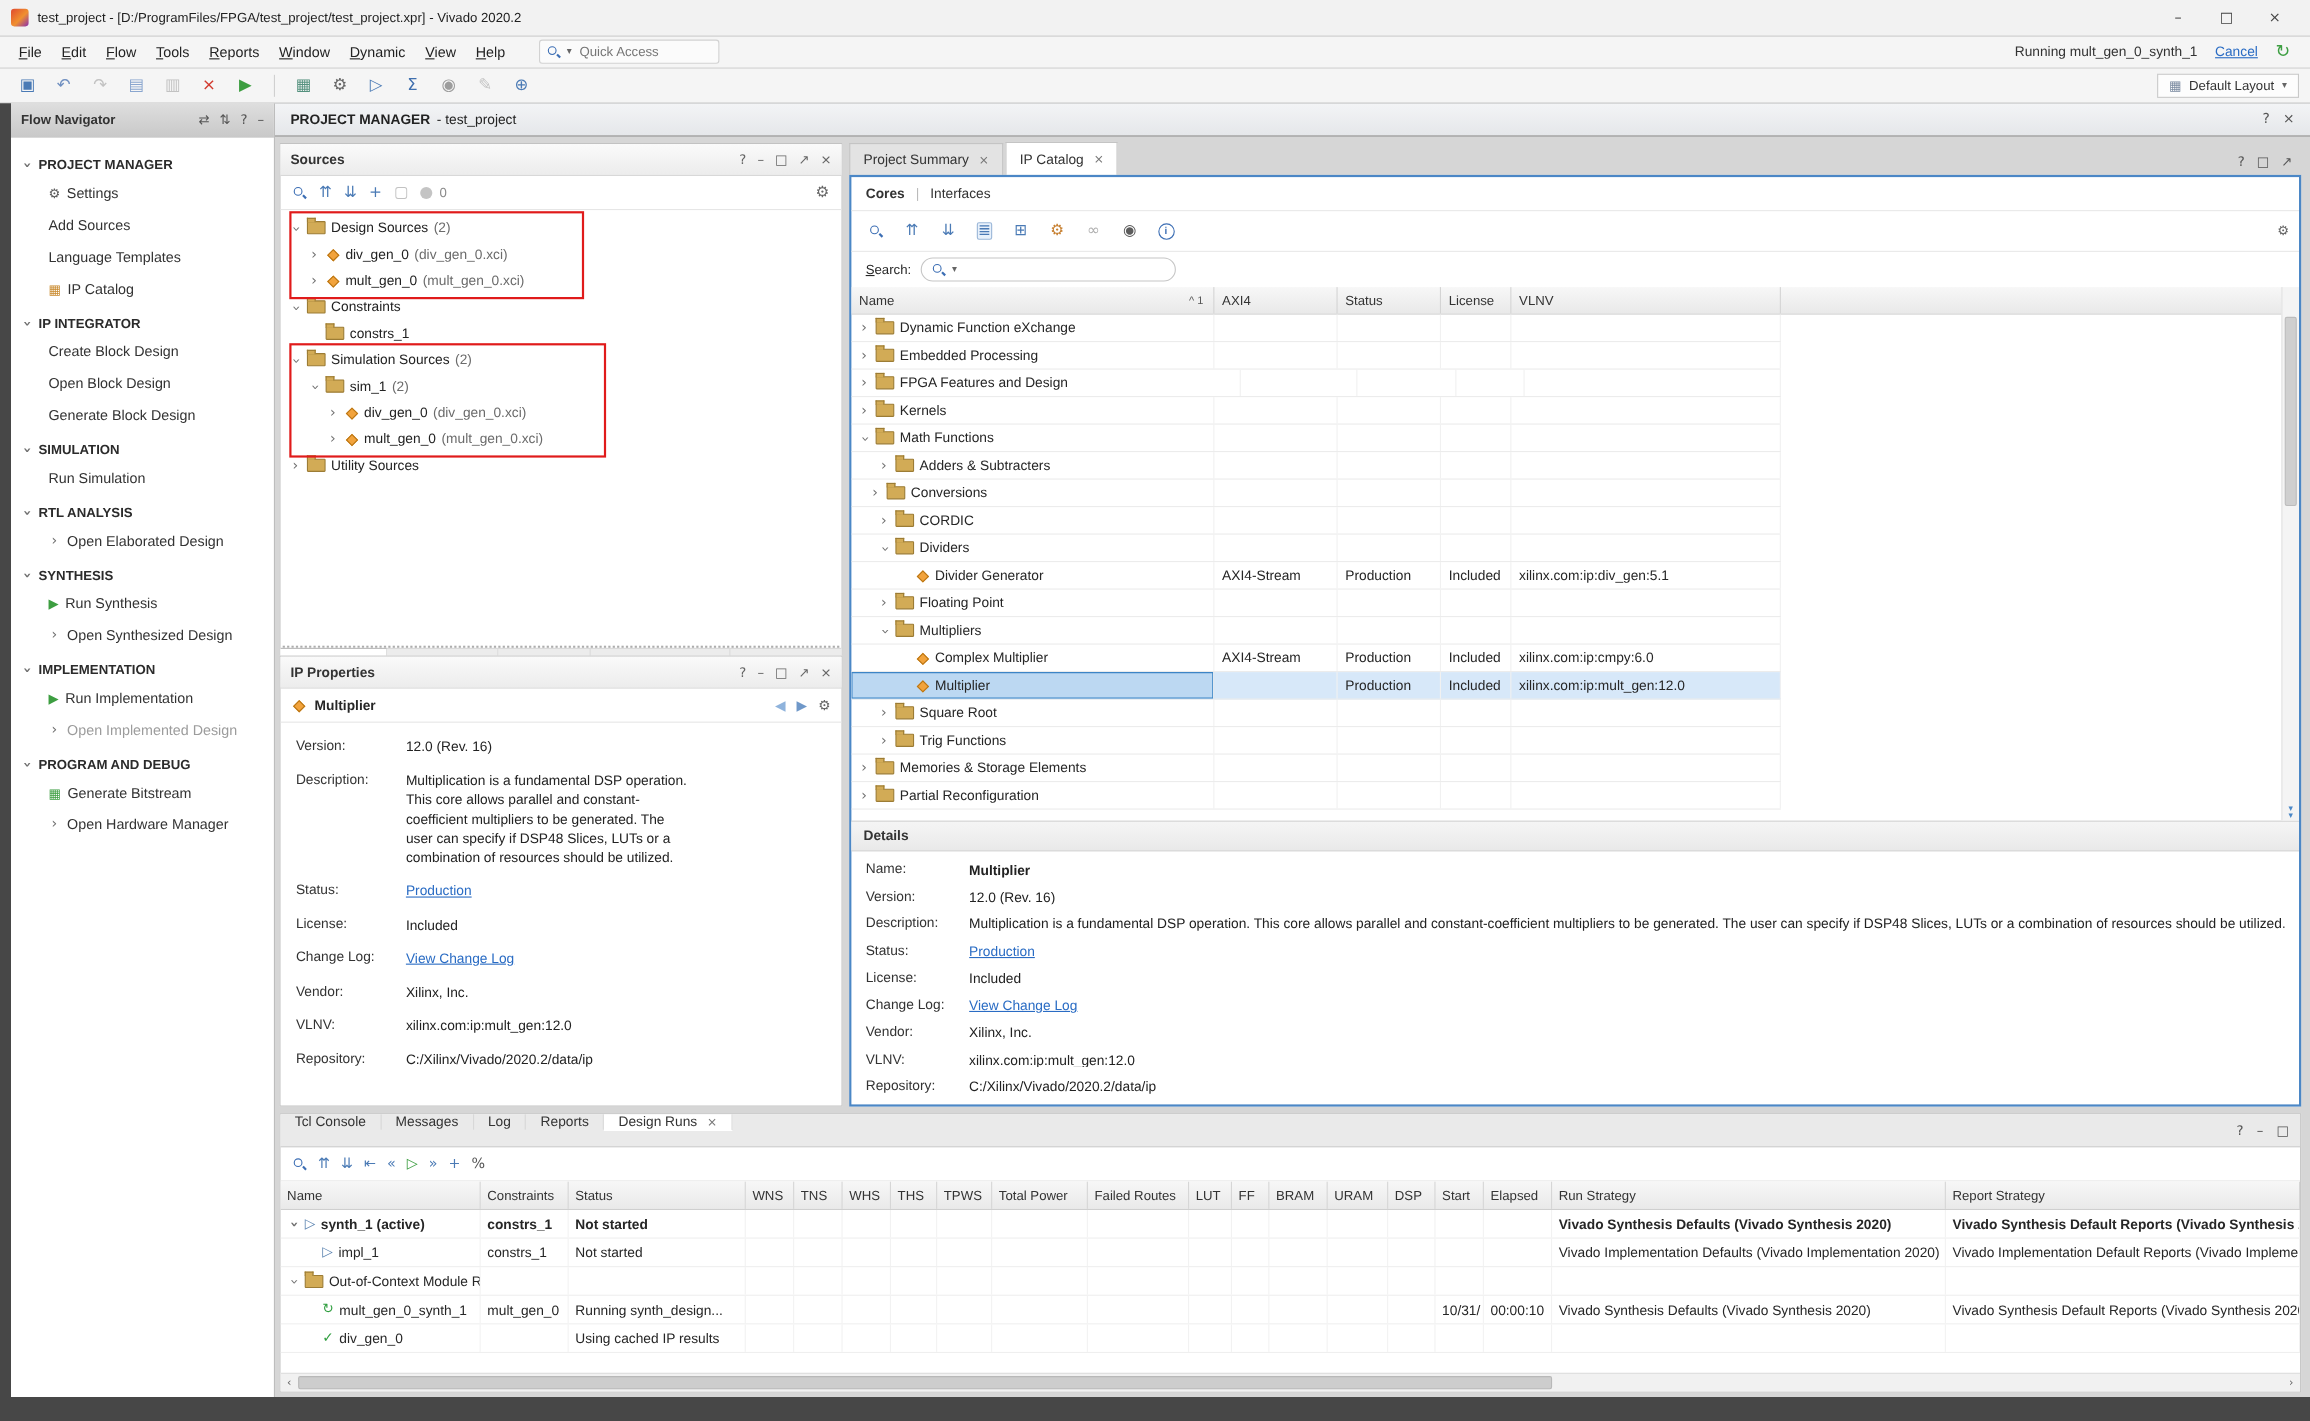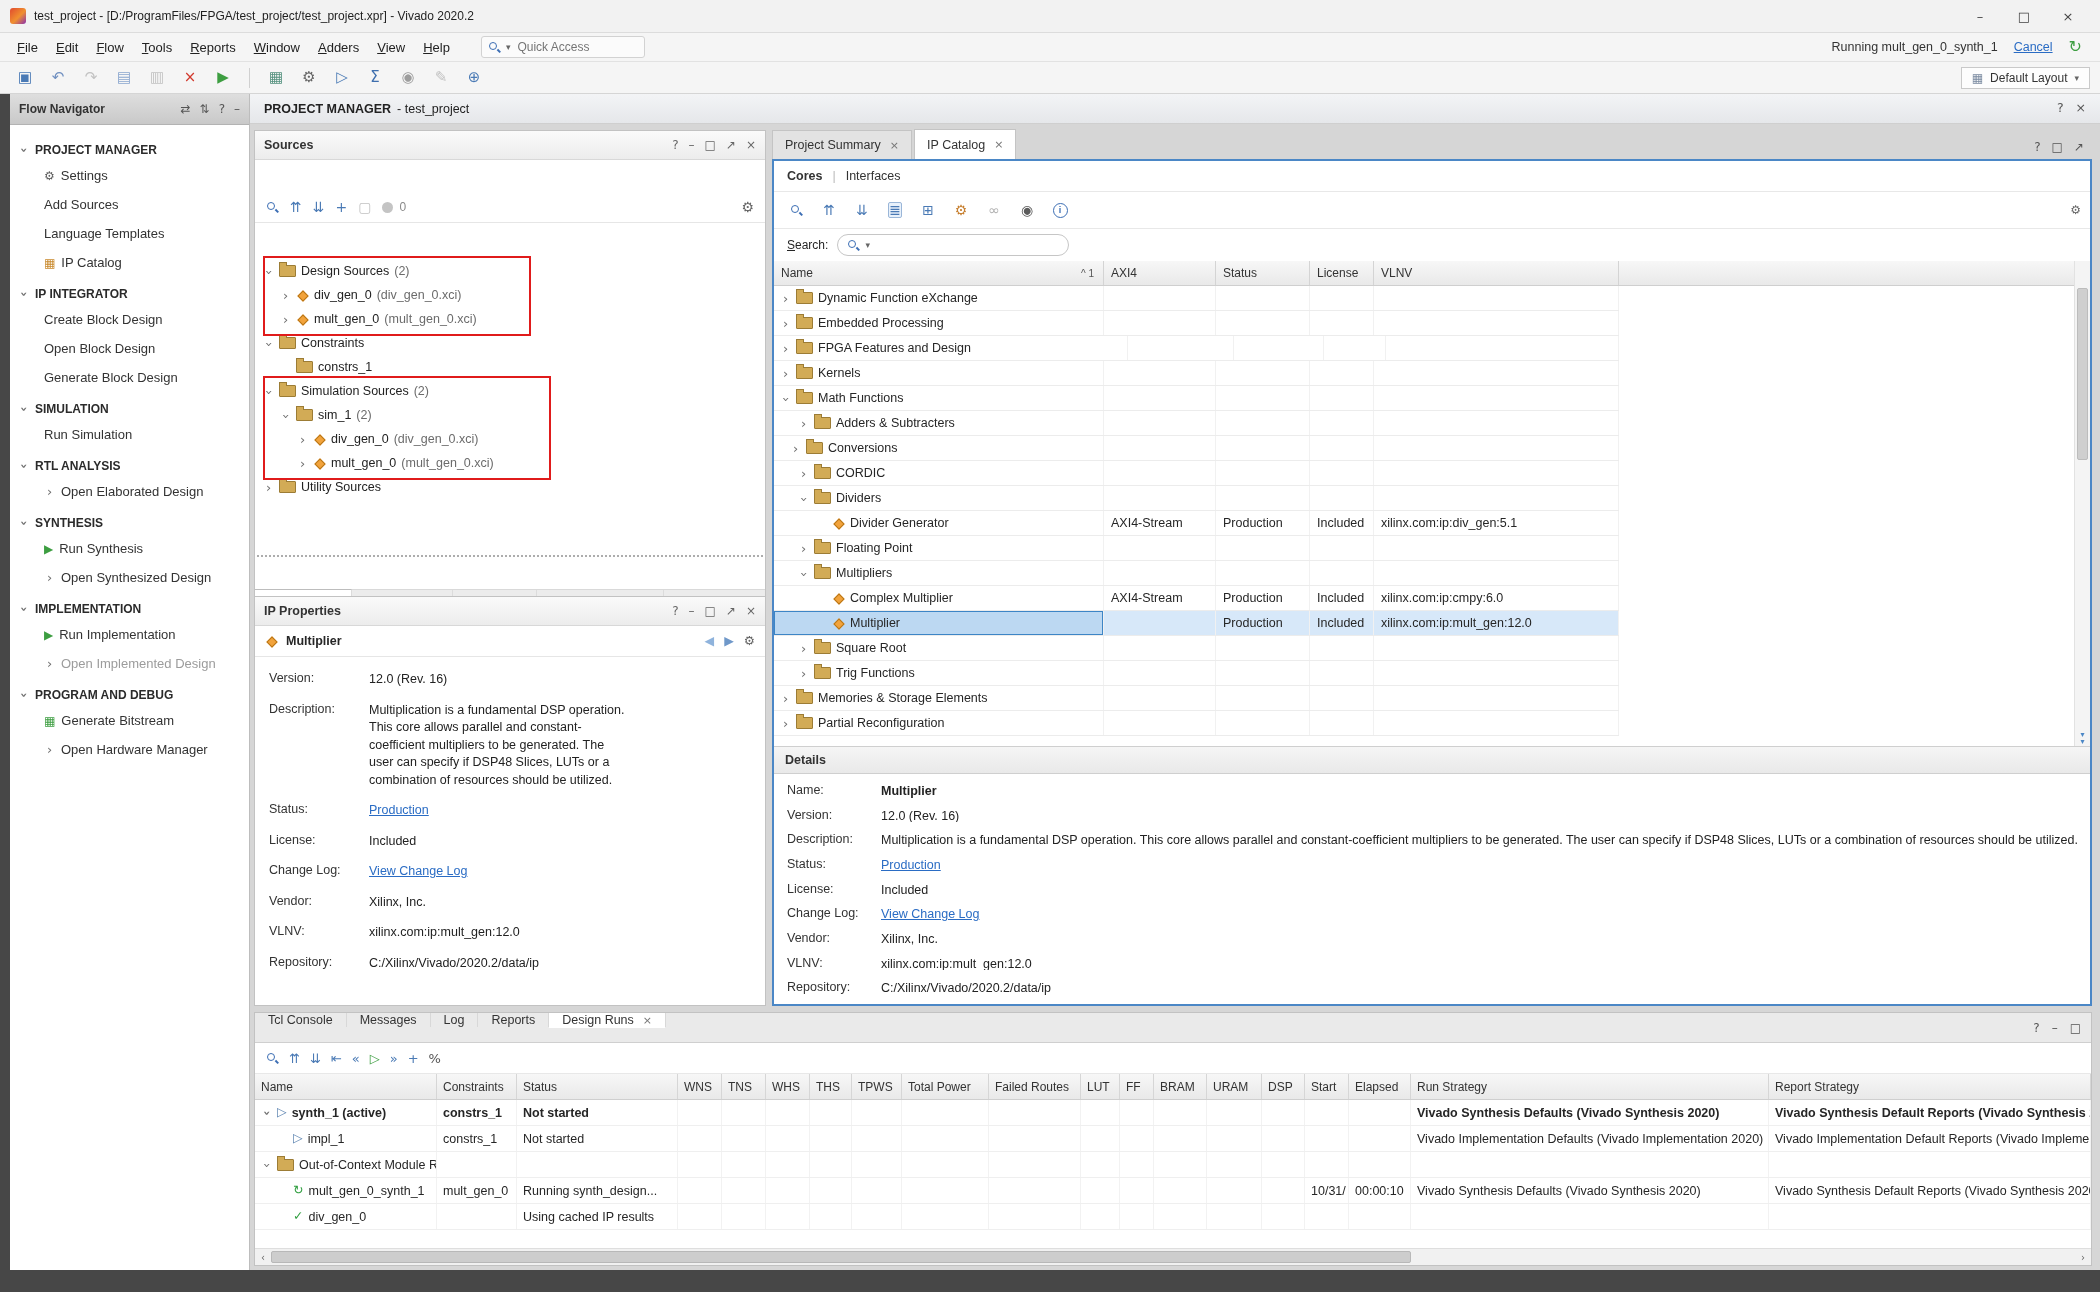--- a/index.html
+++ b/index.html
@@ -83,21 +83,21 @@
   .mag::before{content:'';position:absolute;left:1px;top:1px;width:6px;height:6px;border:1.5px solid #3c6eb4;border-radius:50%;}
   .mag::after{content:'';position:absolute;left:9px;top:9px;width:4px;height:1.5px;background:#3c6eb4;transform:rotate(45deg);}
   .info-circle{width:13px;height:13px;border:1.5px solid #3c6eb4;border-radius:50%;color:#3c6eb4;display:inline-flex;align-items:center;justify-content:center;font-size:9px;font-weight:bold;flex:0 0 auto;}
   .info-circle::before{content:'i';}
   .caret-down{font-size:9px;color:#666;font-family:"DejaVu Sans",sans-serif;}
   .caret-down::before{content:"▾";}
   .dot-badge{width:11px;height:11px;border-radius:50%;background:#c4c4c4;display:inline-block;}
   .pressed{border:1px solid #9ab6d8;background:#e8f1fb;border-radius:2px;}
 
   
-  #sources-panel{left:254px;top:130px;width:512px;height:488px;gap:32px;}
+  #sources-panel{left:254px;top:130px;width:512px;height:488px;}
   .src-toolbar{height:30px;flex:0 0 auto;display:flex;align-items:center;gap:11px;padding:0 11px;border-bottom:1px solid #e6e6e6;}
   .src-toolbar .glyph{font-size:14px;}
   .right-push{margin-left:auto !important;}
   .badge-count{color:#8a8a8a;font-size:12px;margin-left:-5px;}
   .tree{flex:1;position:relative;padding-top:4px;overflow:hidden;}
   .tree-row{height:24px;display:flex;align-items:center;gap:5px;font-size:12.5px;color:#222;}
   .tree-suffix{color:#6b6b6b;}
   .anno{position:absolute;border:2px solid #e01b1b;pointer-events:none;}
   .dotted-split{border-top:2px dotted #adadad;margin:0 2px;}
   .src-tabs{height:27px;flex:0 0 auto;background:#ececec;display:flex;align-items:stretch;border-top:1px solid #d9d9d9;}
@@ -179,21 +179,21 @@
 </div>
 
 <div class="abs menubar">
   <div id="menu-items" style="display:flex;">
       <div class="menu-item">File</div>
       <div class="menu-item">Edit</div>
       <div class="menu-item">Flow</div>
       <div class="menu-item">Tools</div>
       <div class="menu-item">Reports</div>
       <div class="menu-item">Window</div>
-      <div class="menu-item">Adders</div>
+      <div class="menu-item">Dynamic</div>
       <div class="menu-item">View</div>
       <div class="menu-item">Help</div>
     </div>
   <div class="quick-access">
     <span class="mag"></span>
     <span class="caret-down"></span>
     <input type="text" placeholder="Quick Access" style="">
   </div>
   <div class="menubar-right">
     <span>Running mult_gen_0_synth_1</span>

